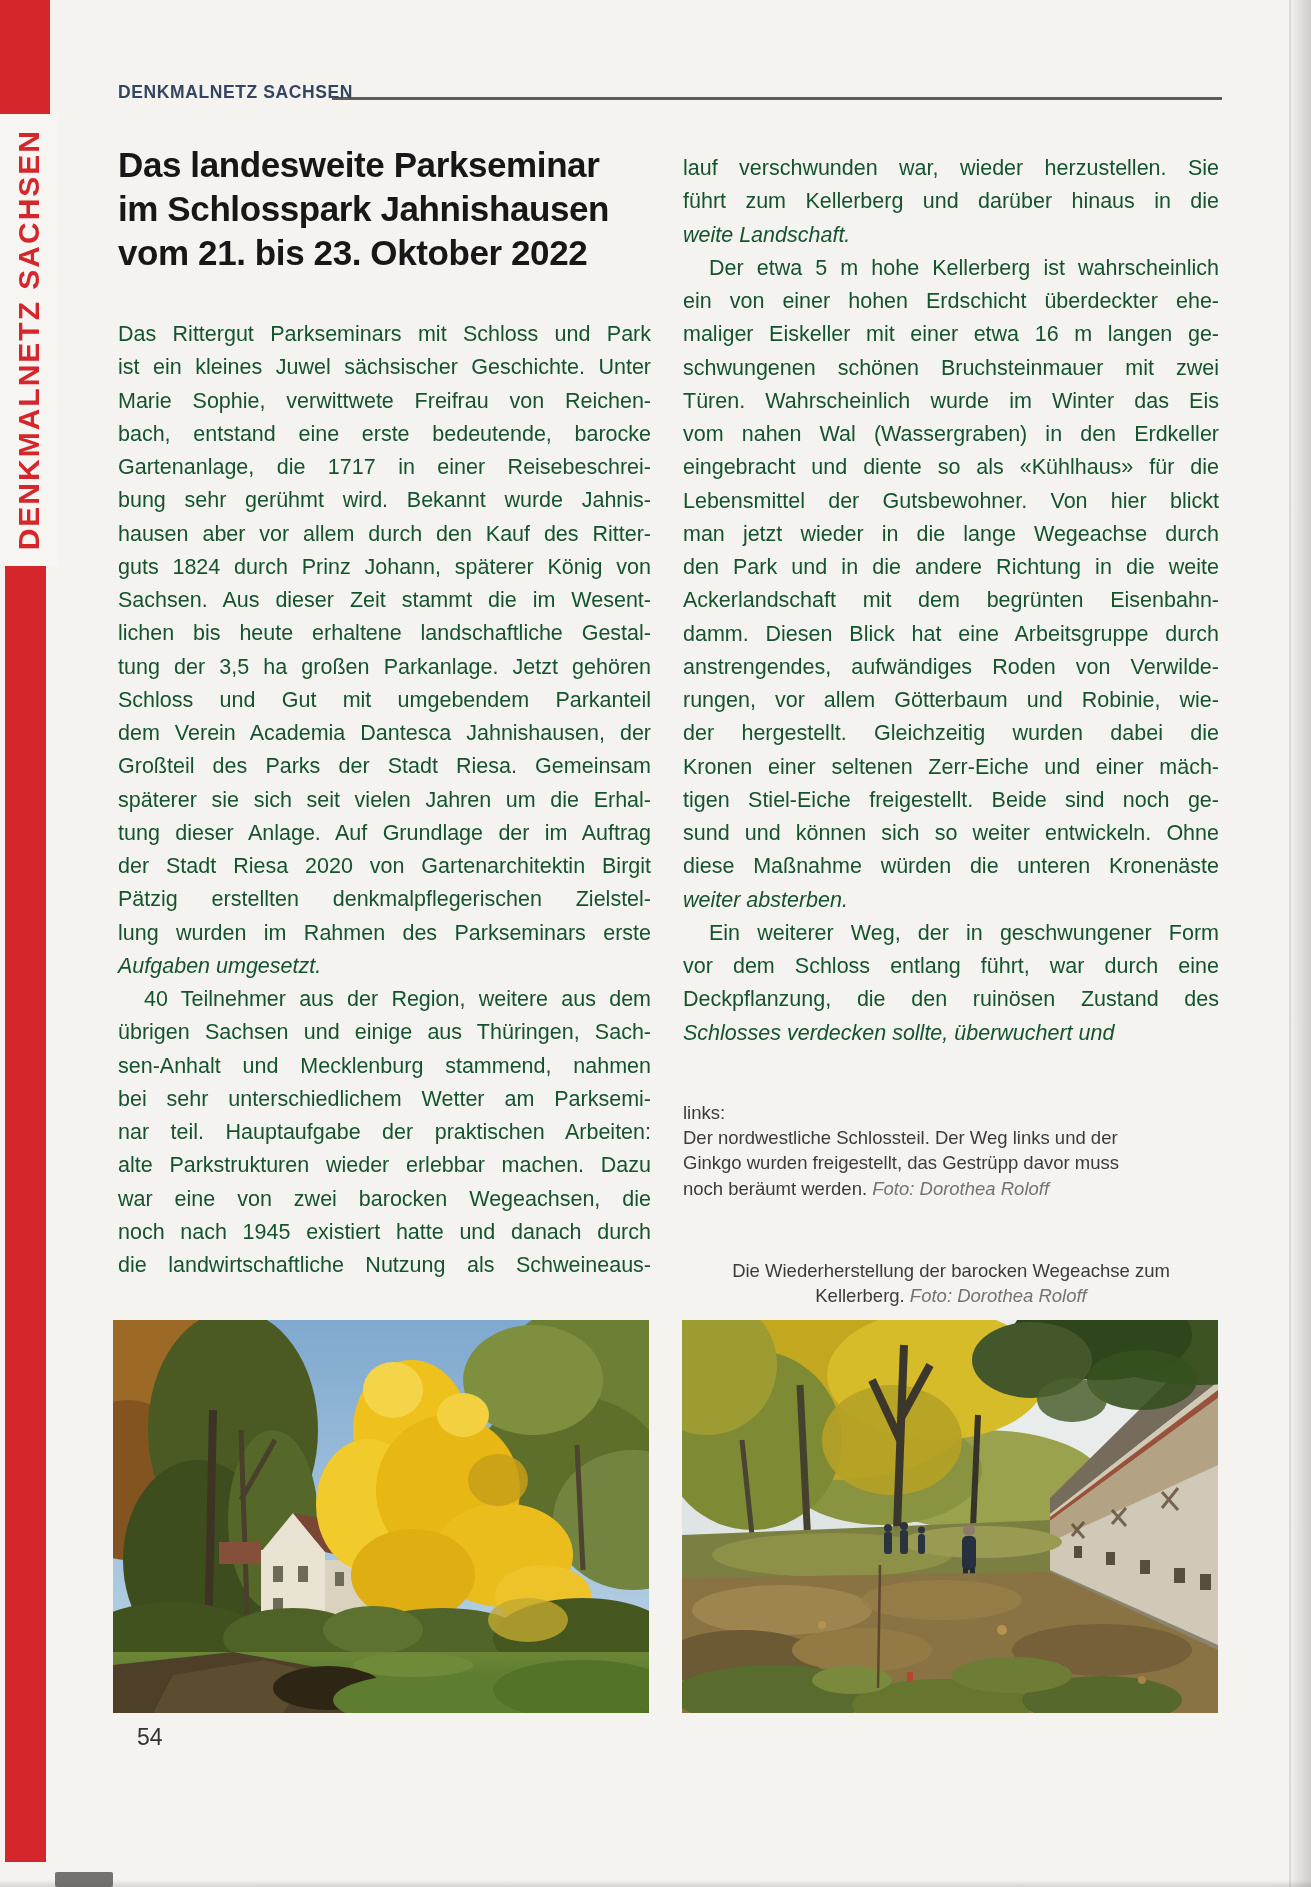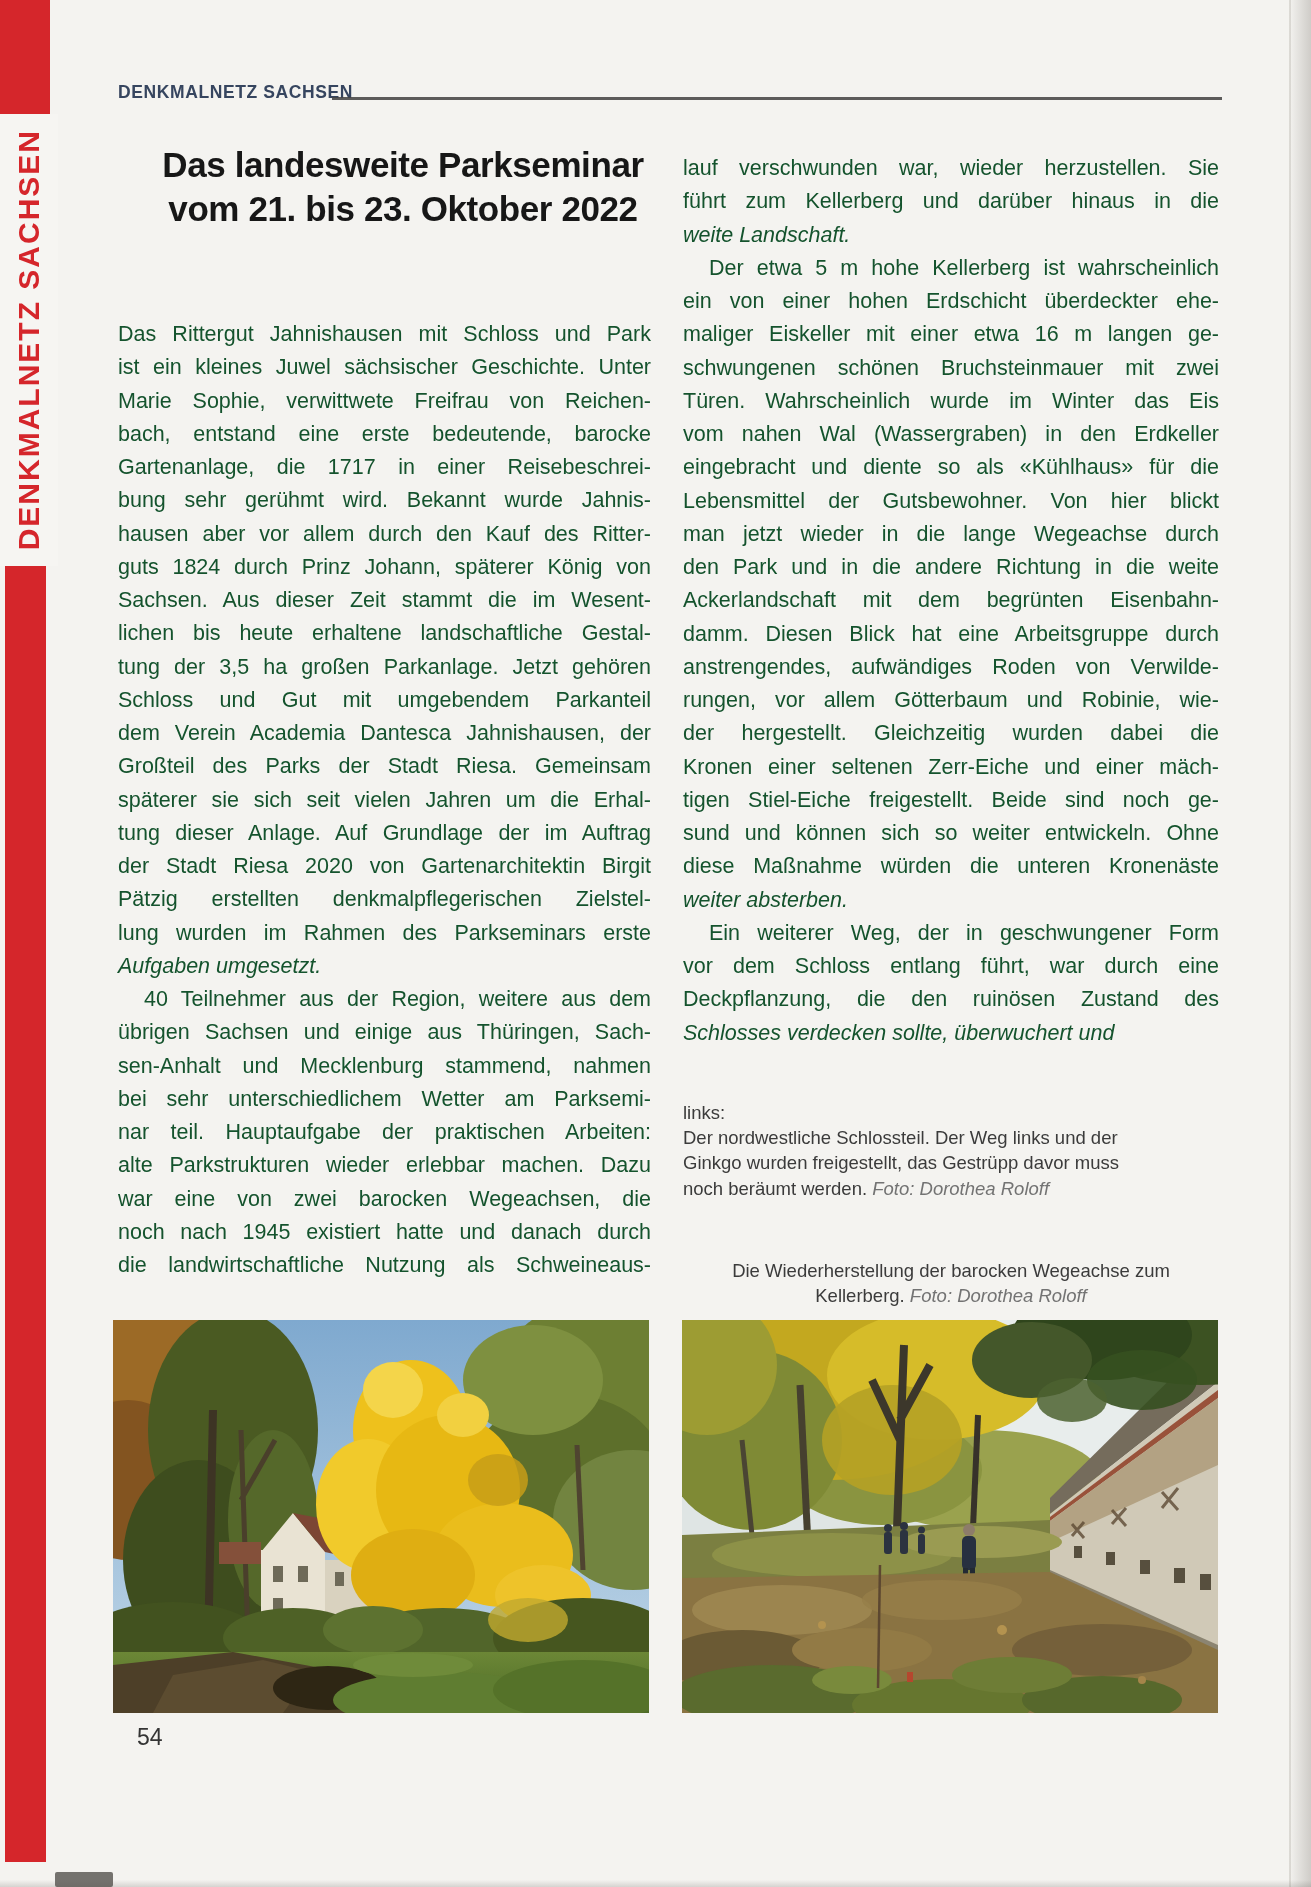--- a/index.html
+++ b/index.html
@@ -25,21 +25,21 @@
     background:linear-gradient(to right, rgba(110,104,96,0), rgba(110,104,96,.28)); }
   .right-edge-line { position:absolute; right:20px; top:0; width:2px; height:100%; background:rgba(110,104,96,.18); }
   .bottom-edge { position:absolute; left:0; bottom:0; width:100%; height:7px;
     background:linear-gradient(to bottom, rgba(90,86,80,0), rgba(90,86,80,.20)); }
   
   .kicker { position:absolute; left:118px; top:82px; font-size:17.5px; font-weight:bold;
     letter-spacing:.6px; color:#36455f; }
   .rule { position:absolute; left:332px; top:97px; width:890px; height:2.5px; background:#474644; opacity:.88; }
   
   .title { position:absolute; left:118px; top:143px; width:570px; color:#171717;
-    font-size:35px; font-weight:bold; line-height:44px; letter-spacing:-.4px;text-align:center; }
+    font-size:35px; font-weight:bold; line-height:44px; letter-spacing:-.4px; }
   
   .column { position:absolute; font-size:21.5px; line-height:33.25px; color:#14532d; }
   .column.left  { left:118px; top:318px; width:533px; }
   .column.right { left:683px; top:152px; width:536px; }
   .tl { text-align:justify; text-align-last:justify; }
   .tl.last { text-align-last:left;font-style:italic; }
   .tl.indent { text-indent:26px; }
   
   .caption { position:absolute; left:683px; width:536px; font-size:18.5px; line-height:25.2px; color:#3b3b3b; }
   .caption.first { top:1100px; }
@@ -64,26 +64,27 @@
     <div class="vert-label">DENKMALNETZ SACHSEN</div>
   </div>
   <div class="bottom-notch"></div>
 
   <div class="kicker">DENKMALNETZ SACHSEN</div>
   <div class="rule"></div>
 
   <div class="title">
 
   <div class="title-line">Das landesweite Parkseminar</div>
+      <div class="title-line">im Schlosspark Jahnishausen</div>
       <div class="title-line">vom 21. bis 23. Oktober 2022</div>
     </div>
 
   <div class="column left">
 
-  <div class="tl">Das Rittergut Jahnishausen mit Schloss und Park</div>
+  <div class="tl">Das Rittergut Parkseminars mit Schloss und Park</div>
       <div class="tl">ist ein kleines Juwel sächsischer Geschichte. Unter</div>
       <div class="tl">Marie Sophie, verwittwete Freifrau von Reichen-</div>
       <div class="tl">bach, entstand eine erste bedeutende, barocke</div>
       <div class="tl">Gartenanlage, die 1717 in einer Reisebeschrei-</div>
       <div class="tl">bung sehr gerühmt wird. Bekannt wurde Jahnis-</div>
       <div class="tl">hausen aber vor allem durch den Kauf des Ritter-</div>
       <div class="tl">guts 1824 durch Prinz Johann, späterer König von</div>
       <div class="tl">Sachsen. Aus dieser Zeit stammt die im Wesent-</div>
       <div class="tl">lichen bis heute erhaltene landschaftliche Gestal-</div>
       <div class="tl">tung der 3,5 ha großen Parkanlage. Jetzt gehören</div>

